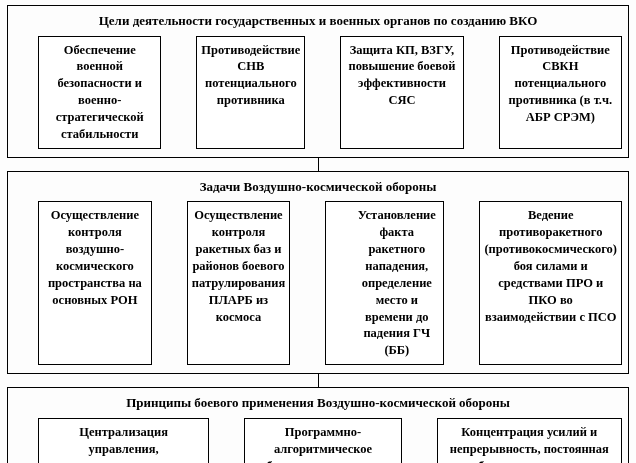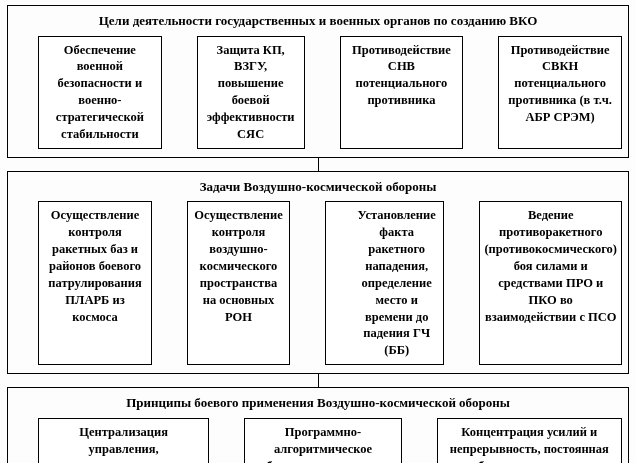--- a/index.html
+++ b/index.html
@@ -75,33 +75,33 @@
 </style>
 </head>
 <body>
 
 <div class="diagram">
 
   <div class="section section-goals">
     <div class="section-title">Цели деятельности государственных и военных органов по созданию ВКО</div>
     <div class="row">
       <div class="cell">Обеспечение военной безопасности и военно-стратегической стабильности</div>
+      <div class="cell">Противодействие СНВ потенциального противника</div>
       <div class="cell">Защита КП, ВЗГУ, повышение боевой эффективности СЯС</div>
-      <div class="cell">Противодействие СНВ потенциального противника</div>
       <div class="cell">Противодействие СВКН потенциального противника (в т.ч. АБР СРЭМ)</div>
     </div>
   </div>
 
   <div class="connector"></div>
 
   <div class="section section-tasks">
     <div class="section-title">Задачи Воздушно-космической обороны</div>
     <div class="row">
+      <div class="cell">Осуществление контроля воздушно-космического пространства на основных РОН</div>
       <div class="cell">Осуществление контроля ракетных баз и районов боевого патрулирования ПЛАРБ из космоса</div>
-      <div class="cell">Осуществление контроля воздушно-космического пространства на основных РОН</div>
       <div class="cell">Установление факта ракетного нападения, определение место и времени до падения ГЧ (ББ)</div>
       <div class="cell">Ведение противоракетного (противокосмического) боя силами и средствами ПРО и ПКО во взаимодействии с ПСО</div>
     </div>
   </div>
 
   <div class="connector"></div>
 
   <div class="section section-principles">
     <div class="section-title">Принципы боевого применения Воздушно-космической обороны</div>
     <div class="row">

